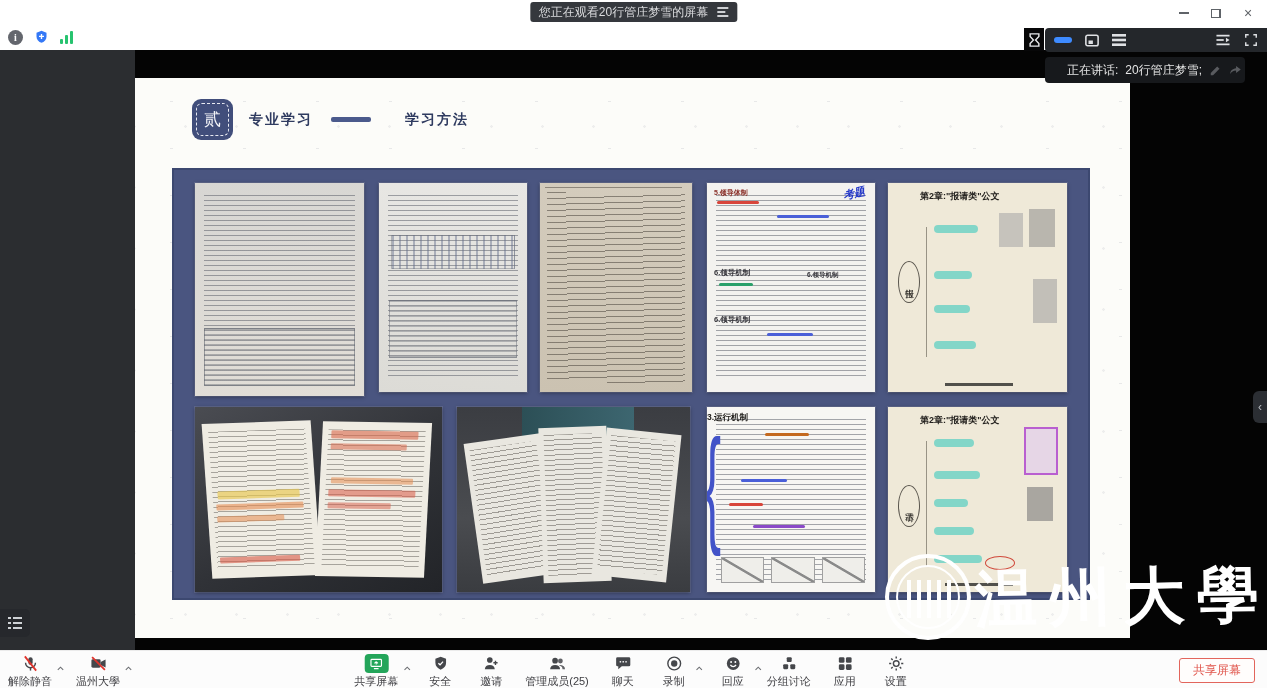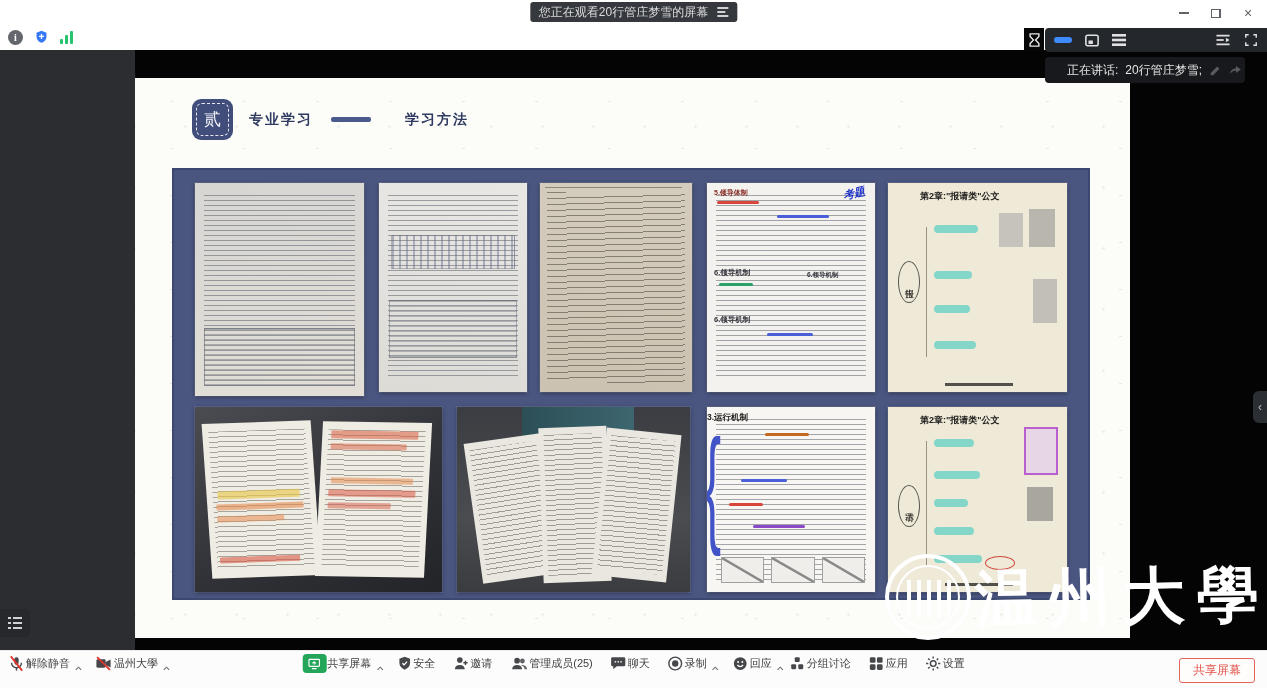--- a/index.html
+++ b/index.html
@@ -138,21 +138,21 @@
     border-radius:4px; display:flex; align-items:center; gap:7px; padding:0 8px; z-index:7; }
   .sb-divider { width:1px; height:14px; background:#3a3d42; }
   .sb-text { color:#e5e5e5; font-size:12px; white-space:nowrap; }
   .sb-icons { margin-left:auto; display:flex; gap:5px; opacity:.5; }
 
   
   .toolbar { position:absolute; left:0; top:650px; width:1267px; height:38px; background:#fcfcfc;
     border-top:1px solid #ebebeb; }
   .tb-group-left { position:absolute; left:8px; top:3px; display:flex; gap:24px; }
   .tb-group-center { position:absolute; left:50%; top:3px; transform:translateX(-50%); display:flex; gap:17px; }
-  .tb-item { position:relative; display:flex; align-items:center; gap:1px; min-width:34px; cursor:default; }
+  .tb-item { position:relative; display:flex; flex-direction:column; align-items:center; gap:1px; min-width:34px; cursor:default; }
   .tb-ico { height:19px; display:flex; align-items:center; justify-content:center; color:#45474b; }
   .tb-label { font-size:11px; color:#3e3e42; white-space:nowrap; }
   .chev { position:absolute; right:-13px; top:5px; color:#6d6f73; }
   .share-chip { width:24px; height:19px; border-radius:4px; background:#23a55a; display:flex; align-items:center; justify-content:center; }
   .end-btn { position:absolute; right:12px; top:7px; padding:3px 13px; border:1px solid #e2655c; border-radius:3px;
     color:#e0544a; font-size:12px; background:#fffdfc; }
 </style>
 </head>
 <body>
 

